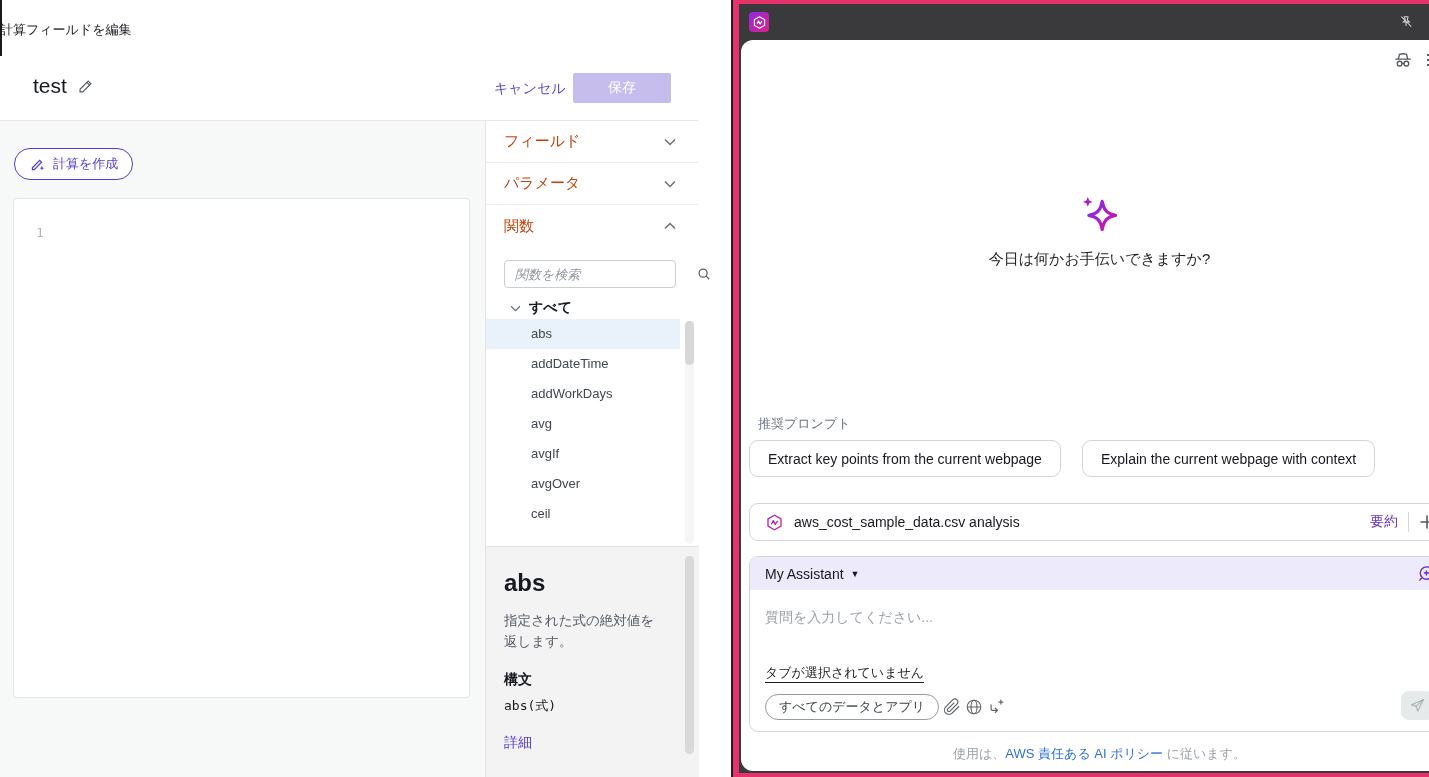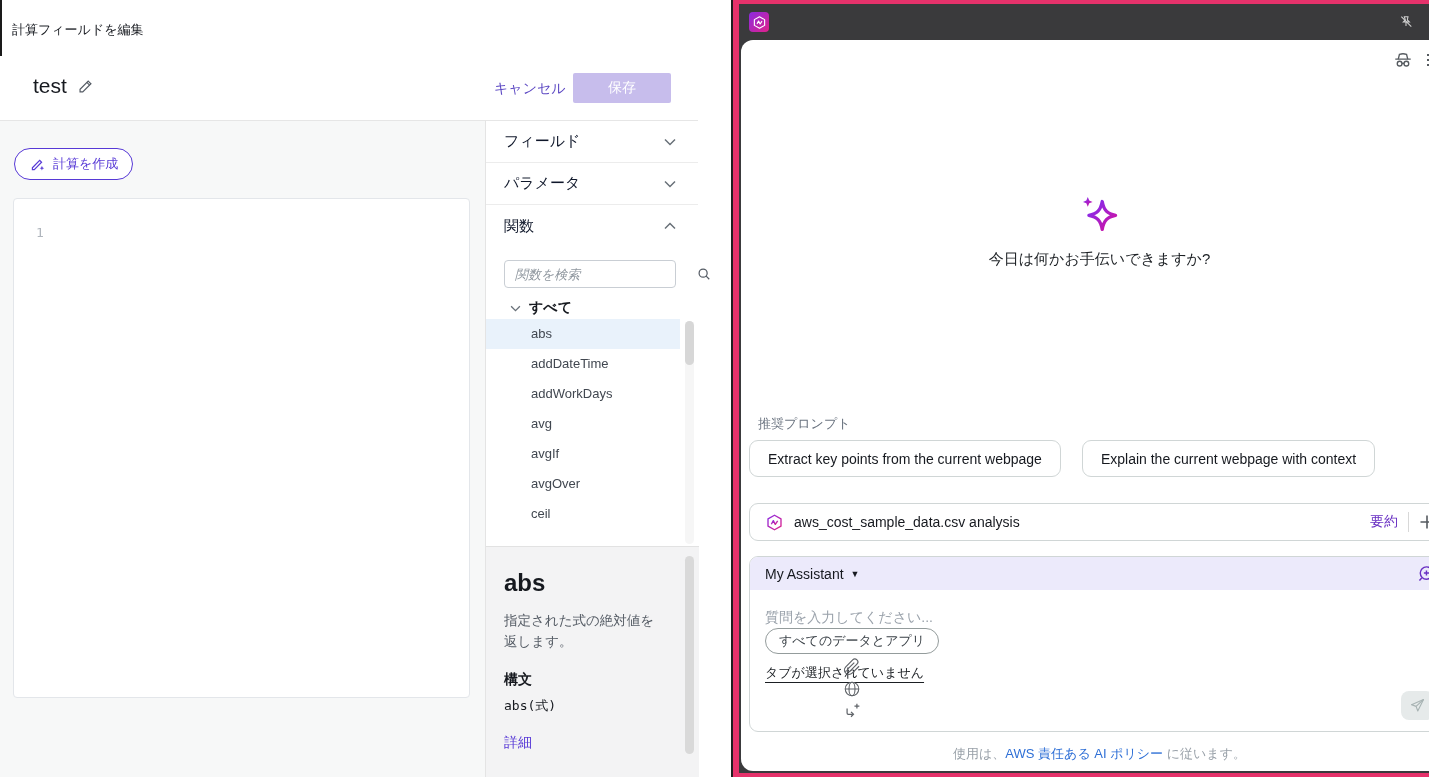--- a/index.html
+++ b/index.html
@@ -1,37 +1,37 @@
 <!DOCTYPE html>
 <html><head>
 <meta charset="utf-8">
 <style>
   * { margin:0; padding:0; box-sizing:border-box; }
   html,body { width:1429px; height:777px; font-family:"Liberation Sans","DejaVu Sans",sans-serif; background:#fff; }
   .screen { position:relative; width:1429px; height:777px; overflow:hidden; background:#fff; }
 
   
   .edge-tick { position:absolute; left:0; top:0; width:2px; height:56px; background:#1a1a1a; }
-  .crumb { position:absolute; left:12px; top:21px; font-size:13px; color:#16191f; }
+  .crumb { position:absolute; left:0; top:21px; font-size:13px; color:#16191f; }
   .title-row { position:absolute; left:33px; top:74px; display:flex; align-items:center; gap:10px; }
   .calc-name { font-size:21px; font-weight:500; color:#16191f; }
   .pencil { color:#545b64; }
   .cancel-link { position:absolute; left:494px; top:80px; font-size:14px; color:#5c48c3; cursor:pointer; }
   .save-btn { position:absolute; left:573px; top:73px; width:98px; height:30px; background:#c7bdec; color:#fff; font-size:14px; border:none; border-radius:2px; }
 
   .left-gray { position:absolute; left:0; top:120px; width:485px; height:657px; background:#f7f8f8; border-top:1px solid #e6e6e6; }
   .create-calc { position:absolute; left:14px; top:27px; height:32px; display:inline-flex; align-items:center; gap:7px;
     padding:12px 14px; background:#fff; border:1.5px solid #5739d6; border-radius:16px; color:#5739d6; font-size:13px; cursor:pointer; }
   .code-box { position:absolute; left:13px; top:77px; width:457px; height:500px; background:#fff; border:1px solid #e3e6ea; border-radius:4px; }
   .line-no { position:absolute; left:22px; top:26px; font-family:"DejaVu Sans Mono","Liberation Mono",monospace; font-size:13px; color:#b0b6bd; }
 
   
   .side-panel { position:absolute; left:485px; top:120px; width:213px; height:657px; background:#fff; border-left:1px solid #e4e4e4; border-top:1px solid #e6e6e6; }
   .sect { position:relative; height:42px; display:flex; align-items:center; justify-content:space-between; padding:0 22px 0 18px; border-bottom:1px solid #ececec; cursor:pointer; }
-  .sect-label { font-size:15px; color:#0f172a; }
+  .sect-label { font-size:15px; color:#c2410c; }
   .chev { color:#687078; }
   .search-wrap { position:absolute; left:18px; top:139px; width:172px; height:28px; border:1px solid #c9ced4; border-radius:4px; background:#fff; display:flex; align-items:center; }
   .search-wrap input { flex:1; border:none; outline:none; font-style:italic; font-size:13px; color:#414750; padding:0 4px 0 10px; background:transparent; font-family:inherit; }
   .search-wrap input::placeholder { color:#8d959d; }
   .search-ic { margin-right:8px; color:#545b64; }
   .tree-root { position:absolute; left:24px; top:178px; display:flex; align-items:center; gap:8px; font-size:14px; font-weight:bold; color:#16191f; cursor:pointer; }
   .fn-list { position:absolute; left:0; top:198px; width:194px; }
   .fn-item { height:30px; line-height:30px; padding-left:45px; font-size:13px; color:#414750; cursor:pointer; }
   .fn-item.selected { background:#e9f2fb; }
   .fn-scroll { position:absolute; right:4px; top:200px; width:9px; height:223px; background:#f6f6f6; border-radius:5px; }
@@ -71,21 +71,21 @@
   .plus-btn { color:#565b60; cursor:pointer; display:flex; }
 
   .composer { position:absolute; left:8px; top:516px; width:699px; height:176px; border:1px solid #d0d6d6; border-radius:9px; overflow:hidden; background:#fff; }
   .comp-head { height:33px; background:#eceafb; display:flex; align-items:center; padding:0 12px 0 15px; }
   .assist-name { font-size:14px; font-weight:500; color:#16191f; display:flex; align-items:center; gap:7px; cursor:pointer; }
   .caret { font-size:9px; color:#16191f; }
   .zoom-ic { margin-left:auto; color:#6930c3; cursor:pointer; display:flex; }
   .comp-body { position:relative; height:143px; }
   .q-placeholder { position:absolute; left:15px; top:19px; font-size:14px; color:#9aa2ab; }
   .tab-status { position:absolute; left:15px; top:74px; font-size:13px; font-weight:500; color:#1b1f23; text-decoration:underline; text-underline-offset:5px; }
-  .pills-row { position:absolute; left:15px; bottom:13px; display:flex; align-items:center; gap:4px;flex-direction:column; }
+  .pills-row { position:absolute; left:15px; bottom:13px; display:flex; align-items:center; gap:4px; }
   .ctx-pill { height:26px; padding:0 13px; border:1px solid #949c9c; border-radius:14px; background:#fff; font-size:13px; color:#3a4147; font-family:inherit; cursor:pointer; }
   .mini-ic { color:#5f6368; cursor:pointer; display:flex; }
   .send-btn { position:absolute; right:13px; bottom:13px; width:33px; height:29px; background:#e6eaea; border:none; border-radius:8px; display:flex; align-items:center; justify-content:center; color:#a9b4b4; }
   .q-footer { position:absolute; left:0; right:0; top:705px; text-align:center; font-size:13px; color:#98a0a8; }
   .q-footer .pol-link { color:#2e6fd6; cursor:pointer; }
 
   svg { display:block; }
 </style>
 </head>
 <body>

